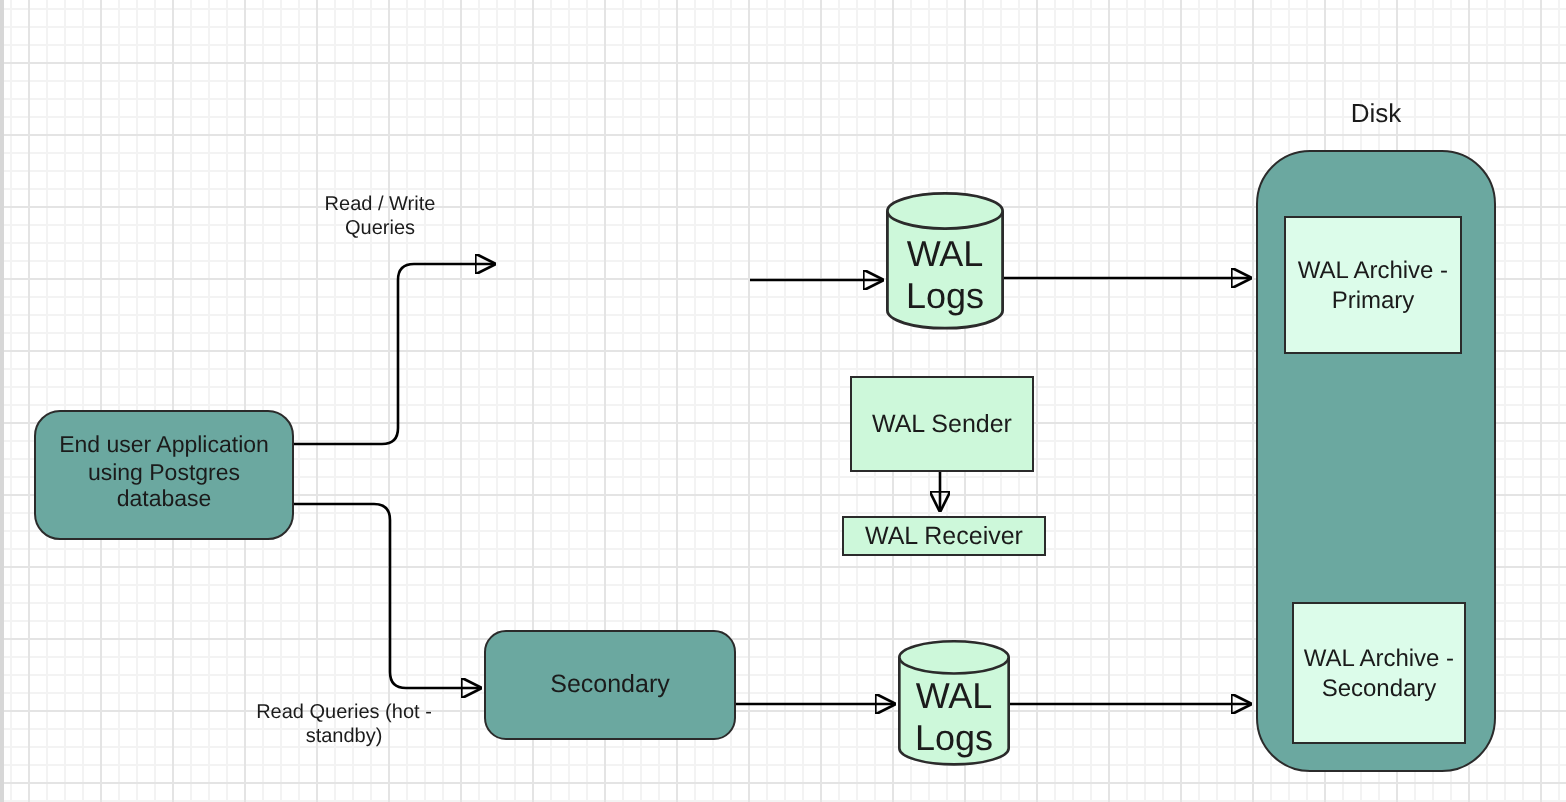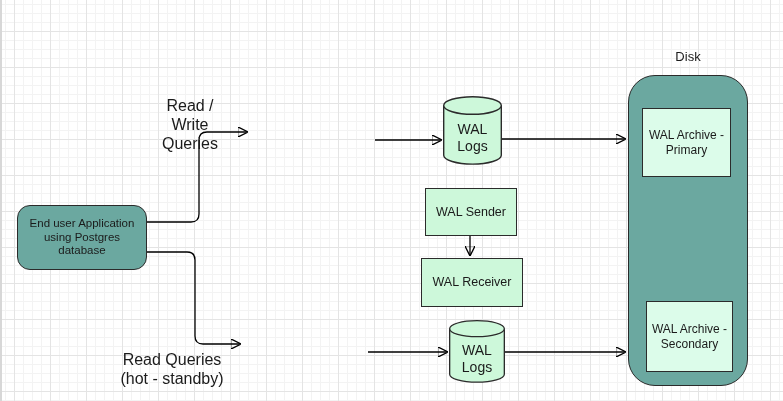--- a/index.html
+++ b/index.html
@@ -34,31 +34,31 @@
   .mint-light-box{background:var(--mint_light); border:1.3px solid var(--stroke); font-size:12px;}
   #end-user{left:17px; top:205px; width:130px; height:65px; border-radius:13px; font-size:11.5px; padding:15px 1px;}
   #primary{left:250px; top:106px; width:125px; height:56px;}
   #secondary{left:242px; top:315px; width:126px; height:55px;}
   #disk{left:628px; top:75px; width:120px; height:311px; background:var(--teal);
         border:1.4px solid var(--stroke); border-radius:27px; position:absolute; box-sizing:border-box;}
   #disk-label{position:absolute; left:628px; top:49px; width:120px; text-align:center; font-size:13px;}
   #wal-archive-primary{left:642px; top:108px; width:89px; height:69px;}
   #wal-archive-secondary{left:646px; top:301px; width:87px; height:71px;}
   #wal-sender{left:425px; top:188px; width:92px; height:48px;}
-  #wal-receiver{left:421px; top:258px; width:102px; height:49px;}
+  #wal-receiver{left:421px; top:258px; width:102px; height:20px;}
   .cylinder{position:absolute;}
   #wal-logs-top{left:443px; top:96px; width:59px; height:69px;}
   #wal-logs-bottom{left:449px; top:320px; width:56px; height:63px;}
   .cylinder svg{position:absolute; left:0; top:0; width:100%; height:100%;}
   .cylinder .cyl-label{
     position:absolute; left:0; right:0; top:16px; bottom:2px;
     display:flex; align-items:center; justify-content:center;
-    text-align:center; font-size:14px; line-height:1.15;
+    text-align:center; font-size:18px; line-height:1.15;
   }
-  .float-label{position:absolute; text-align:center; font-size:16px; line-height:1.18;}
+  .float-label{position:absolute; text-align:center; font-size:10px; line-height:1.18;}
   #read-write-label{left:148px; top:97px; width:84px;}
   #read-queries-label{left:110px; top:351px; width:124px;}
 </style>
 </head>
 <body>
 
 <div id="canvas">
 
   <div class="edge-strip"></div>
 
@@ -78,20 +78,23 @@
   </svg>
 
   <div id="disk"></div>
   <div id="disk-label">Disk</div>
 
   <div id="end-user" class="node teal-box">
     <span>End user Application using Postgres database</span>
   </div>
 
 
+  <div id="secondary" class="node teal-box">
+    <span>Secondary</span>
+  </div>
 
   <div id="wal-logs-top" class="cylinder">
     <svg viewBox="0 0 59 69" preserveAspectRatio="none">
       <path d="M0.7 9.5 L0.7 59.3 A28.8 8.8 0 0 0 58.3 59.3 L58.3 9.5" fill="var(--mint)" stroke="var(--stroke)" stroke-width="1.4"></path>
       <ellipse cx="29.5" cy="9.5" rx="28.8" ry="8.8" fill="var(--mint)" stroke="var(--stroke)" stroke-width="1.4"></ellipse>
     </svg>
     <div class="cyl-label">
         <span>WAL Logs</span>
       </div>
   </div>

